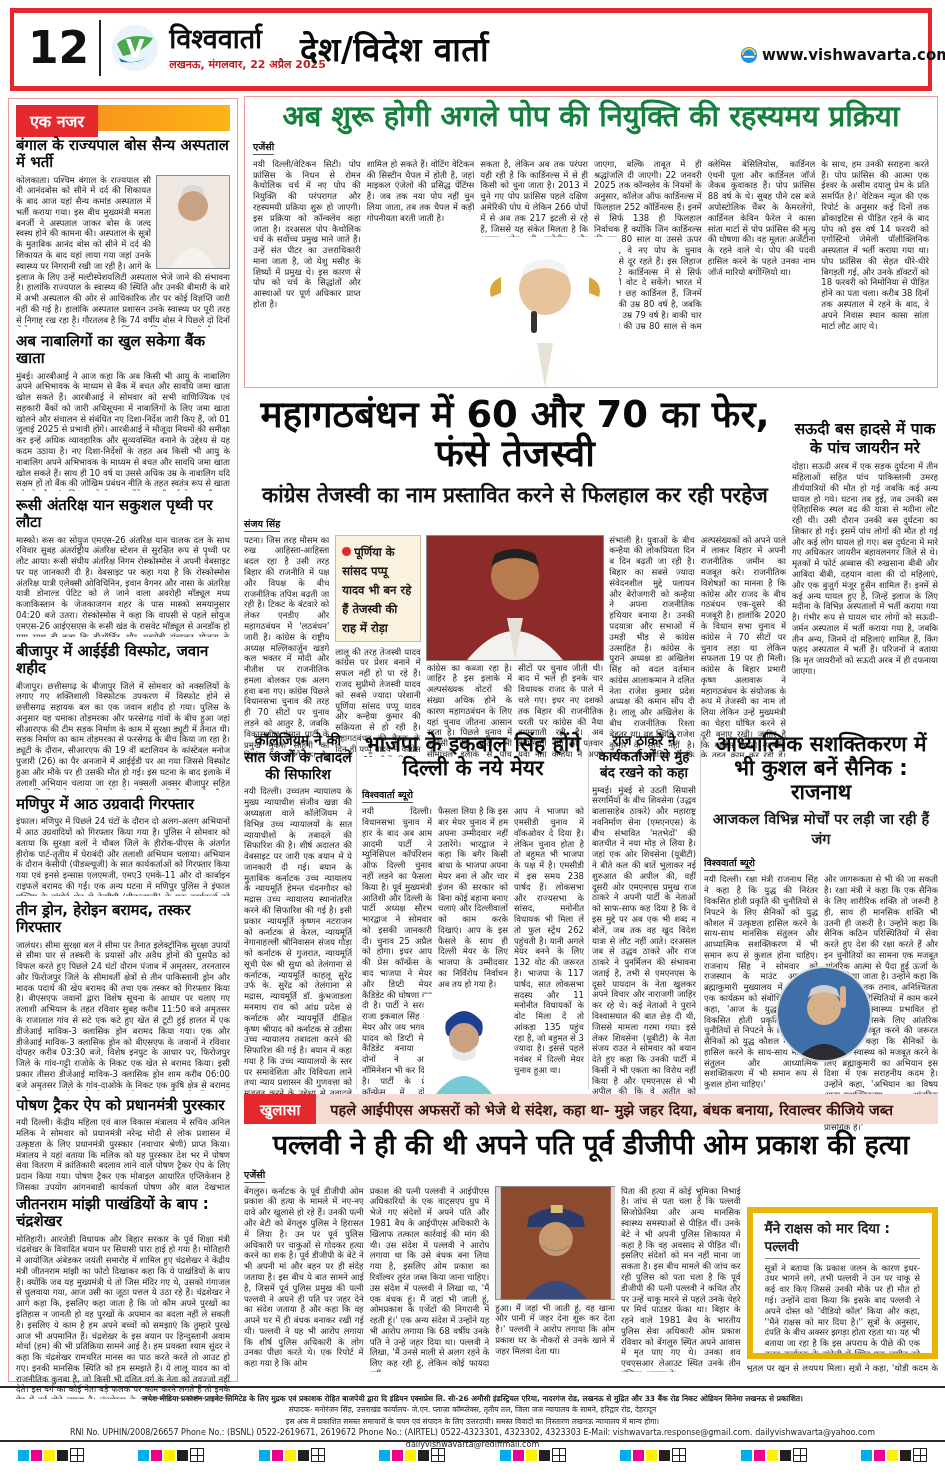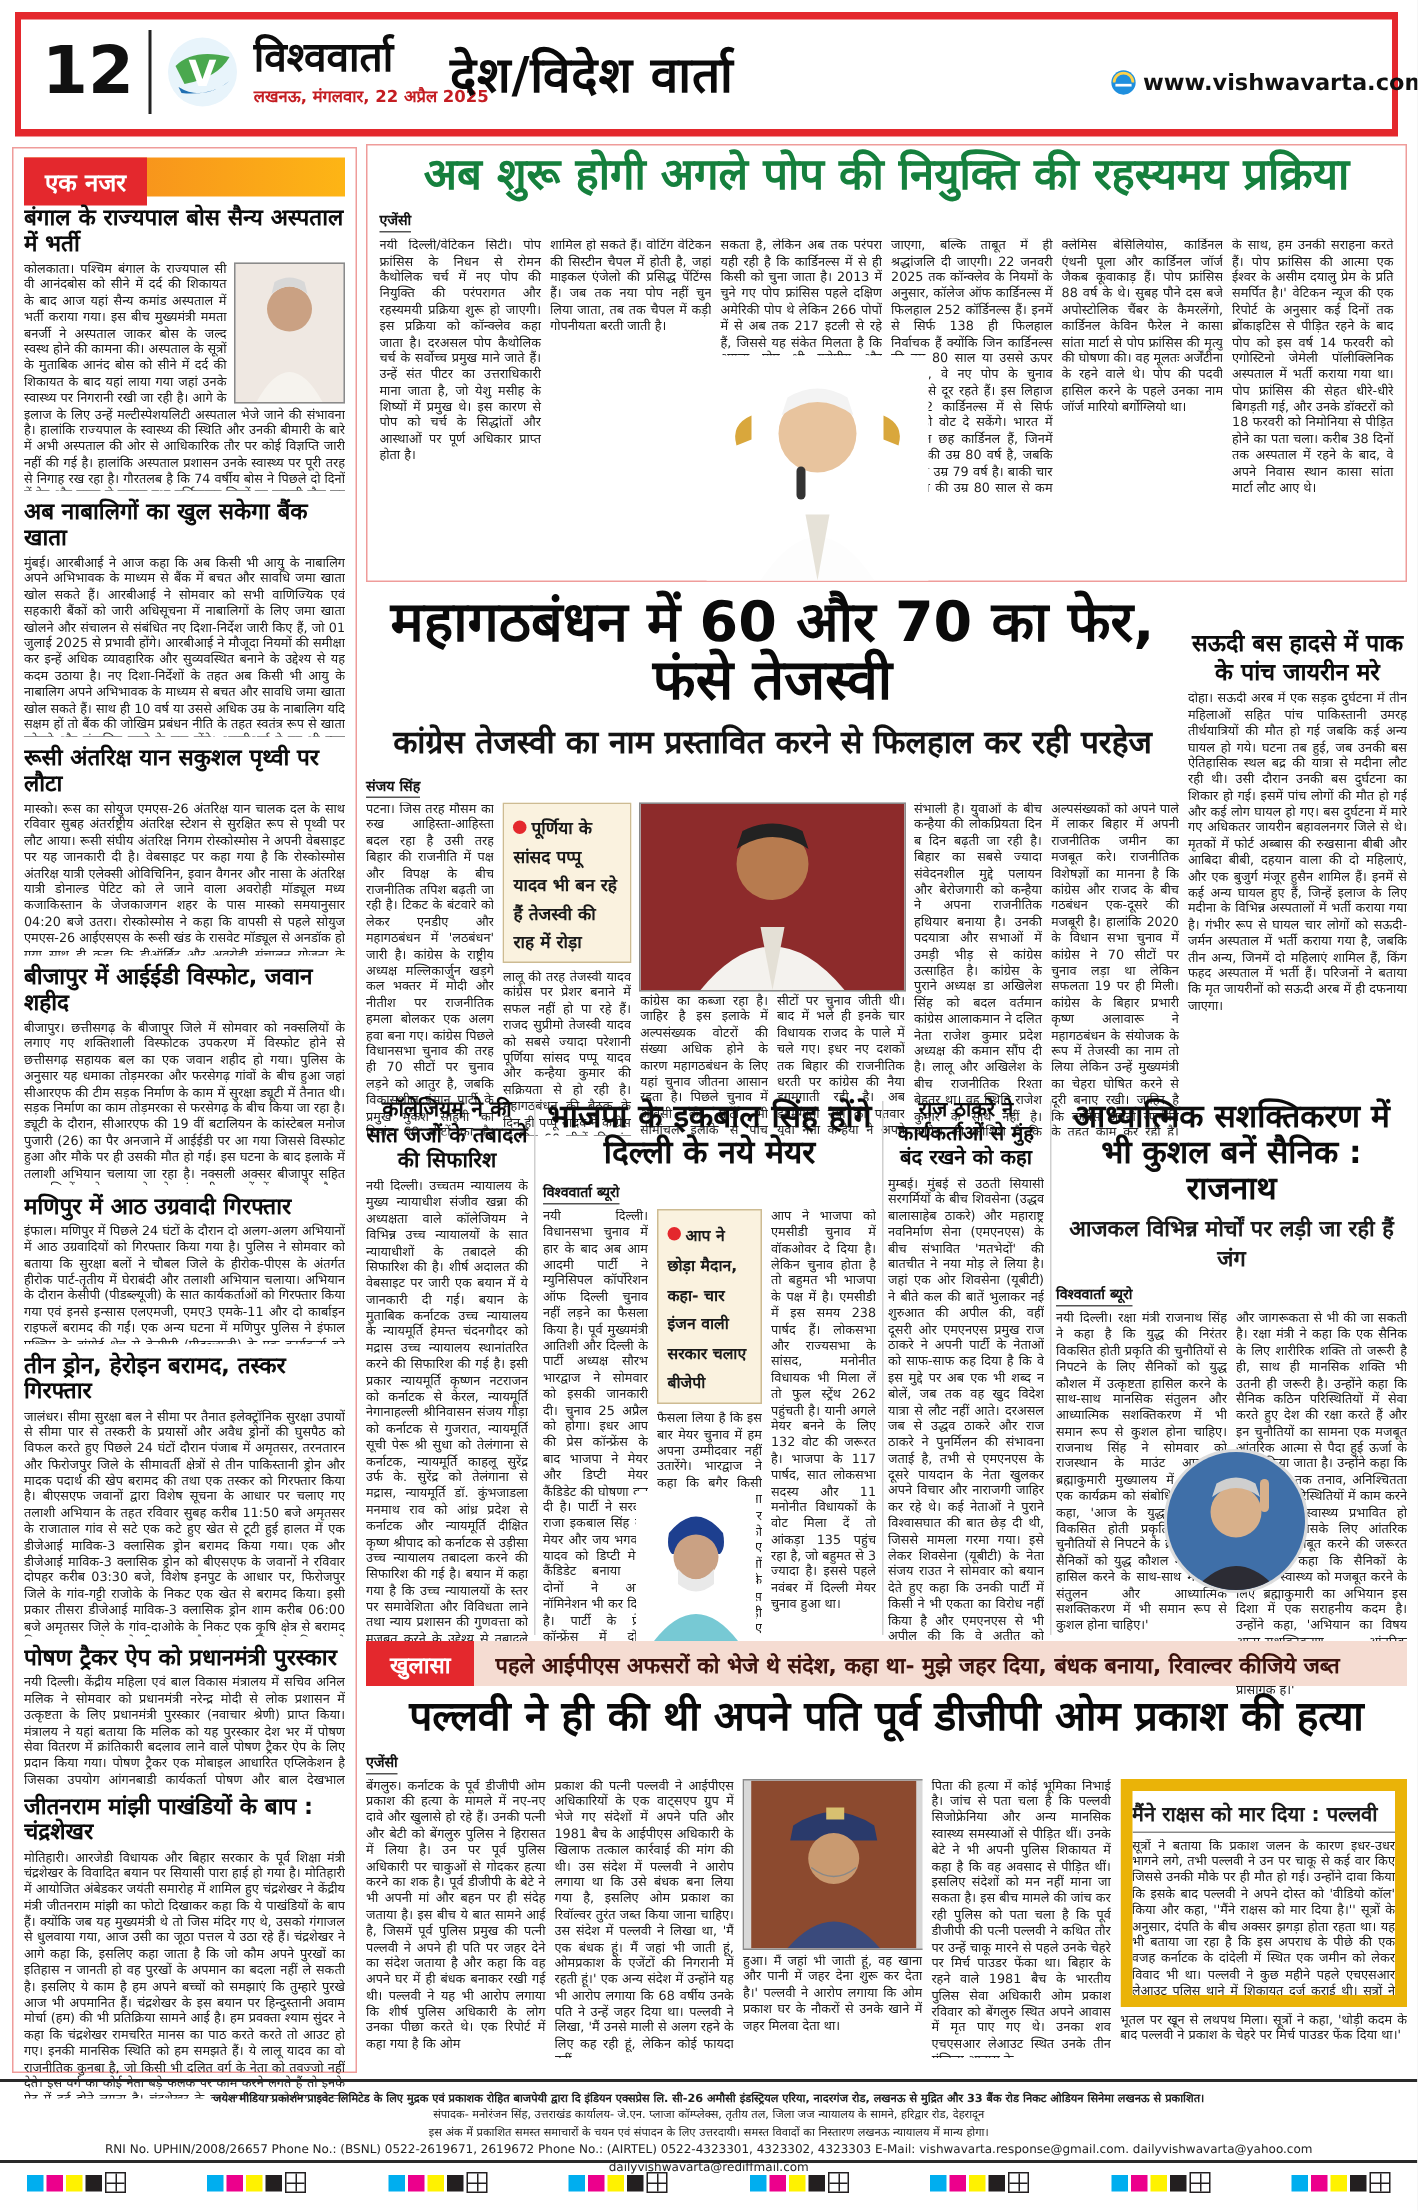--- a/index.html
+++ b/index.html
@@ -46,21 +46,21 @@
   #mayor-h{font-size:21px;line-height:1.15;}
   #thackeray-h{font-size:13.5px;}
   #rajnath-h{font-size:21px;line-height:1.15;}
   #rajnath-sub{font-size:14.5px;font-weight:bold;text-align:center;margin-top:4px;}
   .vsep{width:1px;background:#cfcfcf;}
   
   #khulasa-strip{background:#f5dcd2;display:flex;align-items:center;height:30px;}
   #khulasa-label{background:#e4282d;color:#fff;font-weight:bold;font-size:15px;padding:4px 16px;margin-right:14px;height:100%;box-sizing:border-box;display:flex;align-items:center;}
   #khulasa-kicker{font-size:14.5px;font-weight:bold;color:#3c120c;}
   #khulasa-headline{font-size:27px;font-weight:bold;text-align:center;color:#0a0a0a;line-height:1.1;}
-  #pallavi-box{border:8px solid #eab308;padding:6px 0;box-sizing:border-box;overflow:hidden;}
+  #pallavi-box{border:6px solid #eab308;padding:6px 12px;box-sizing:border-box;overflow:hidden;margin-top:21px;}
   #pallavi-box-title{font-size:13.5px;font-weight:bold;border-bottom:1px solid #888;padding-bottom:3px;margin-bottom:4px;}
   
   #footer-rule{height:2px;background:#2a2a2a;}
   .foot-line{font-size:7.5px;text-align:center;color:#222;line-height:1.5;}
   .foot-line b{font-weight:bold;}
   #cmyk-row{display:flex;justify-content:space-between;align-items:center;padding:0 18px;}
   .cmyk-group{display:flex;gap:2px;align-items:center;}
   .sq{width:11px;height:11px;display:inline-block;}
   .sq.c{background:#00aeef;}.sq.m{background:#ec008c;}.sq.y{background:#fff200;}.sq.k{background:#231f20;}
   .reg{width:12px;height:12px;border:1px solid #231f20;display:inline-block;position:relative;}
@@ -233,23 +233,20 @@
     <div class="band-h" id="collegium-h">कॉलेजियम ने की सात जजों के तबादले की सिफारिश</div>
     <div class="art-body" style="margin-top:4px;height:318px;">नयी दिल्ली। उच्चतम न्यायालय के मुख्य न्यायाधीश संजीव खन्ना की अध्यक्षता वाले कॉलेजियम ने विभिन्न उच्च न्यायालयों के सात न्यायाधीशों के तबादले की सिफारिश की है। शीर्ष अदालत की वेबसाइट पर जारी एक बयान में ये जानकारी दी गई। बयान के मुताबिक कर्नाटक उच्च न्यायालय के न्यायमूर्ति हेमन्त चंदनगौदर को मद्रास उच्च न्यायालय स्थानांतरित करने की सिफारिश की गई है। इसी प्रकार न्यायमूर्ति कृष्णन नटराजन को कर्नाटक से केरल, न्यायमूर्ति नेगानाहल्ली श्रीनिवासन संजय गौड़ा को कर्नाटक से गुजरात, न्यायमूर्ति सूची पेरू श्री सुधा को तेलंगाना से कर्नाटक, न्यायमूर्ति काहलू सुरेंद्र उर्फ के. सुरेंद्र को तेलंगाना से मद्रास, न्यायमूर्ति डॉ. कुंभजाडला मनमाथ राव को आंध्र प्रदेश से कर्नाटक और न्यायमूर्ति दीक्षित कृष्ण श्रीपाद को कर्नाटक से उड़ीसा उच्च न्यायालय तबादला करने की सिफारिश की गई है। बयान में कहा गया है कि उच्च न्यायालयों के स्तर पर समावेशिता और विविधता लाने तथा न्याय प्रशासन की गुणवत्ता को मजबूत करने के उद्देश्य से तबादले की ये सिफारिशें की गई हैं। शीर्ष अदालत न्यायालय कॉलेजियम ने यह फैसला 15 अप्रैल 2025 और 19 अप्रैल 2025 को आयोजित अपनी बैठकों में लिया।</div>
   </div>
 
   <div class="abs" style="left:362px;top:732px;width:222px;height:358px;">
     <div class="band-h" id="mayor-h">भाजपा के इकबाल सिंह होंगे दिल्ली के नये मेयर</div>
     <div style="margin:3px 0;"><span class="byline">विश्ववार्ता ब्यूरो</span></div>
     <div class="cols" style="height:290px;position:relative;">
       <div class="col art-body">नयी दिल्ली। विधानसभा चुनाव में हार के बाद अब आम आदमी पार्टी ने म्युनिसिपल कॉर्पोरेशन ऑफ दिल्ली चुनाव नहीं लड़ने का फैसला किया है। पूर्व मुख्यमंत्री आतिशी और दिल्ली के पार्टी अध्यक्ष सौरभ भारद्वाज ने सोमवार को इसकी जानकारी दी। चुनाव 25 अप्रैल को होगा। इधर आप की प्रेस कॉन्फ्रेंस के बाद भाजपा ने मेयर और डिप्टी मेयर कैंडिडेट की घोषणा कर दी है। पार्टी ने सरदार राजा इकबाल सिंह को मेयर और जय भगवान यादव को डिप्टी मेयर कैंडिडेट बनाया है। दोनों ने आज नॉमिनेशन भी कर दिया है। पार्टी के प्रेस कॉन्फ्रेंस में दोनों नेताओं ने कहा कि भाजपा ने पहले भी एमसीडी का चुनाव रुकवा दिया था। परिसीमन के दौरान वार्डों को इधर-उधर किया गया।</div>
       <div class="col">
-        <div class="hl-box">
-          <span class="bullet"></span><span class="btxt" style="font-size:10.5px;">आप ने छोड़ा मैदान, कहा- चार इंजन वाली सरकार चलाए बीजेपी</span>
-        </div>
         <div class="art-body">फैसला लिया है कि इस बार मेयर चुनाव में हम अपना उम्मीदवार नहीं उतारेंगे। भारद्वाज ने कहा कि बगैर किसी बाधा के भाजपा अपना मेयर बना ले और चार इंजन की सरकार को बिना कोई बहाना बनाए चलाएं और दिल्लीवालों को काम करके दिखाएं। आप के इस फैसले के साथ ही दिल्ली मेयर के लिए भाजपा के उम्मीदवार का निर्विरोध निर्वाचन अब तय हो गया है।</div>
       </div>
       <div class="col art-body">आप ने भाजपा को एमसीडी चुनाव में वॉकओवर दे दिया है। लेकिन चुनाव होता है तो बहुमत भी भाजपा के पक्ष में है। एमसीडी में इस समय 238 पार्षद हैं। लोकसभा और राज्यसभा के सांसद, मनोनीत विधायक भी मिला लें तो फुल स्ट्रेंथ 262 पहुंचती है। यानी अगले मेयर बनने के लिए 132 वोट की जरूरत है। भाजपा के 117 पार्षद, सात लोकसभा सदस्य और 11 मनोनीत विधायकों के वोट मिला दें तो आंकड़ा 135 पहुंच रहा है, जो बहुमत से 3 ज्यादा है। इससे पहले नवंबर में दिल्ली मेयर चुनाव हुआ था।</div>
       <div class="photo abs" style="left:62px;top:188px;width:80px;height:100px;border:none;background:#fff;">
         <svg viewBox="0 0 80 100">
             <rect width="80" height="100" fill="#ffffff"></rect>
             <path d="M22 28 q18 -22 36 0 q2 10 -2 14 h-32 q-4 -4 -2 -14Z" fill="#1d3f8f"></path>
             <circle cx="40" cy="44" r="15" fill="#caa183"></circle>
             <path d="M28 52 q12 14 24 0 l0 10 q-12 10 -24 0Z" fill="#e9e9e9"></path>
             <path d="M12 100 Q40 64 68 100Z" fill="#77c9d4"></path>

